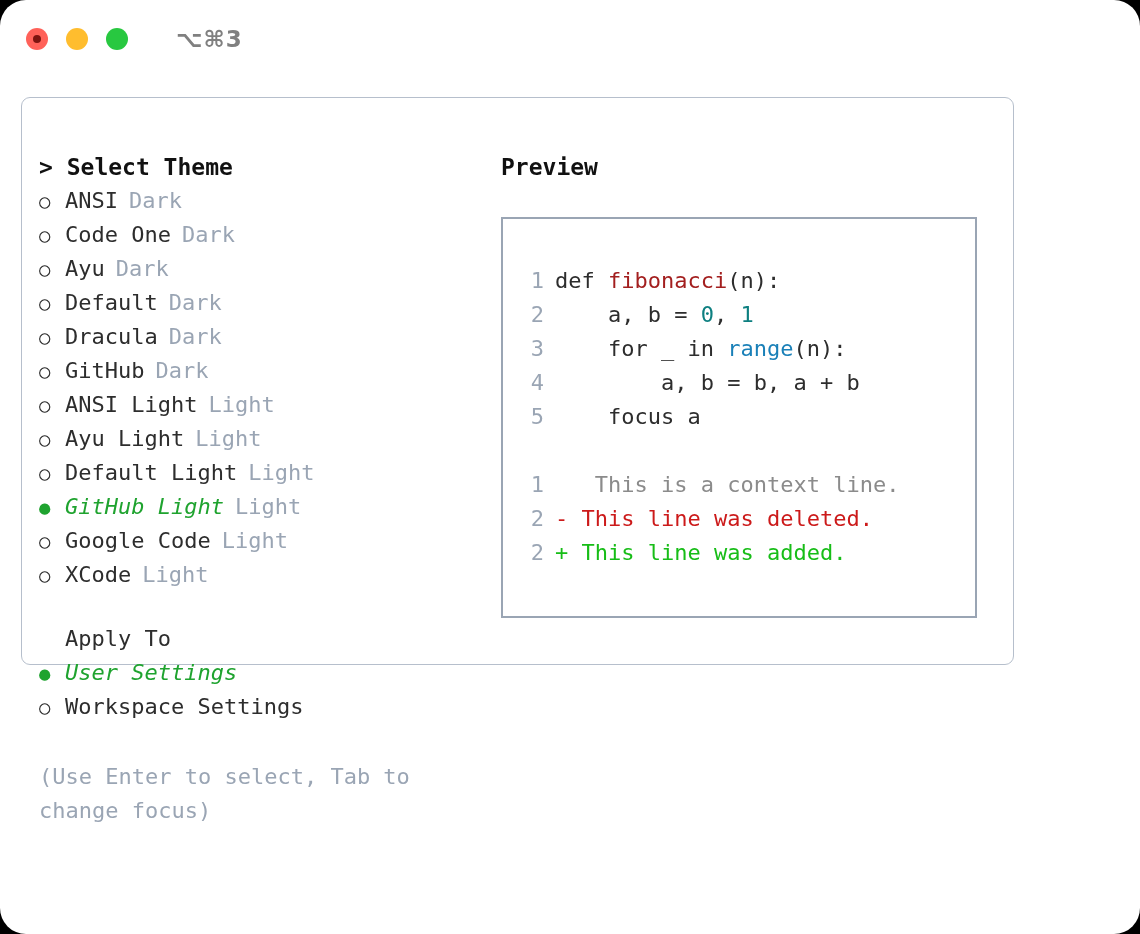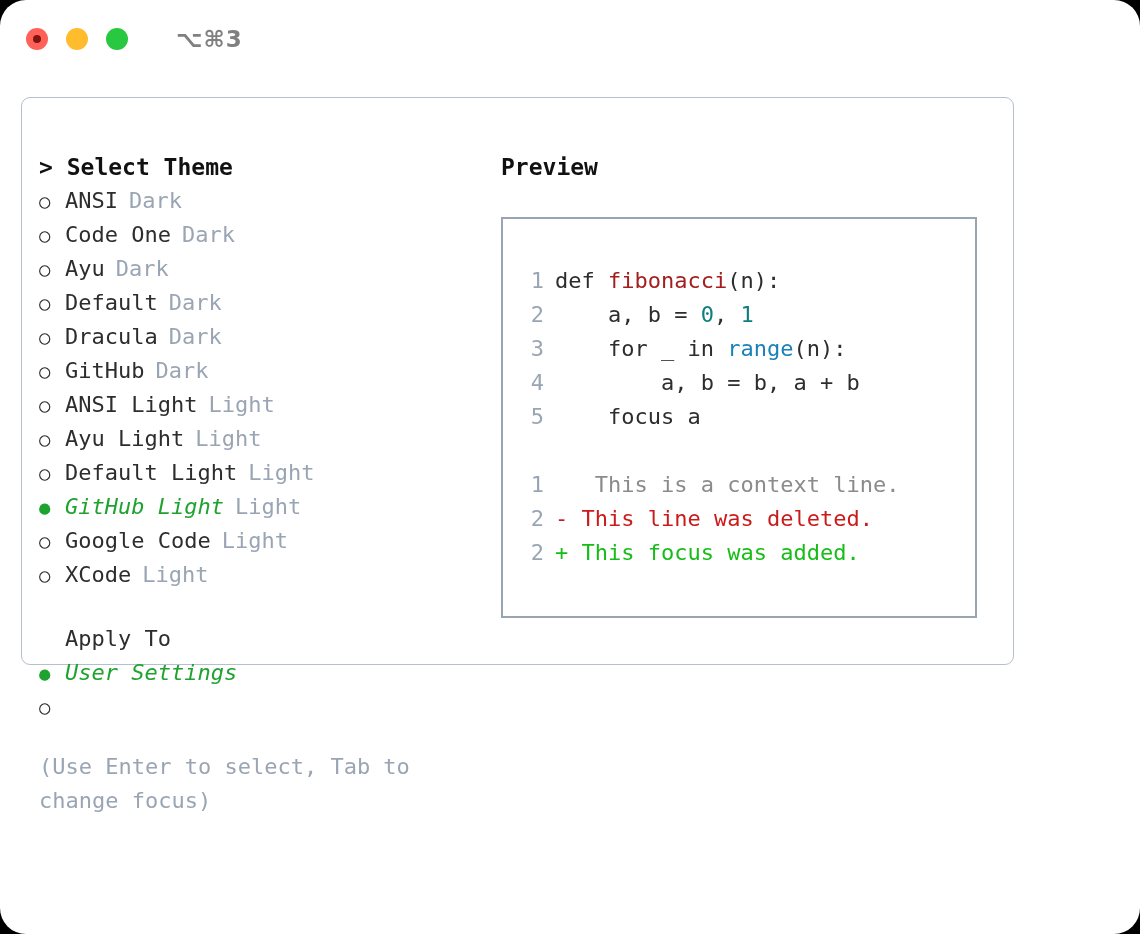--- a/index.html
+++ b/index.html
@@ -136,21 +136,21 @@
   .applyto-block { margin-top: 30px; }
   .applyto-title {
     font-size: 22px;
     color: #2d2d2d;
     line-height: 34px;
     padding-left: 26px;
     white-space: pre;
   }
 
   .hint {
-    margin-top: 26px;
+    margin-top: 36px;
     color: #9aa5b4;
     font-size: 22px;
     line-height: 34px;
     width: 410px;
     white-space: pre-wrap;
   }
 
   
   .right-col {
     position: absolute;
@@ -236,39 +236,39 @@
             <div class="theme-row"><span class="marker">○</span><span class="theme-name">Default Light</span><span class="theme-tag">Light</span></div>
             <div class="theme-row selected"><span class="marker">●</span><span class="theme-name">GitHub Light</span><span class="theme-tag">Light</span></div>
             <div class="theme-row"><span class="marker">○</span><span class="theme-name">Google Code</span><span class="theme-tag">Light</span></div>
             <div class="theme-row"><span class="marker">○</span><span class="theme-name">XCode</span><span class="theme-tag">Light</span></div>
           </div>
 
         <div class="applyto-block">
           <div class="applyto-title">Apply To</div>
           <div id="apply-to-list">
               <div class="theme-row selected"><span class="marker">●</span><span class="theme-name">User Settings</span></div>
-              <div class="theme-row"><span class="marker">○</span></div>
+              <div class="theme-row"><span class="marker">○</span><span class="theme-name">Workspace Settings</span></div>
             </div>
         </div>
 
         <div class="hint">(Use Enter to select, Tab to change focus)</div>
       </div>
 
       <div class="right-col">
         <div class="preview-title">Preview</div>
         <div class="preview-box">
           <div class="code-area" id="code-area">
               <div class="code-line"><span class="lineno">1</span><span><span class="code-text">def </span><span class="tok-fn">fibonacci</span><span class="code-text">(n):</span></span></div>
               <div class="code-line"><span class="lineno">2</span><span><span class="code-text">    a, b = </span><span class="tok-num">0</span><span class="code-text">, </span><span class="tok-num">1</span></span></div>
               <div class="code-line"><span class="lineno">3</span><span><span class="code-text">    for _ in </span><span class="tok-call">range</span><span class="code-text">(n):</span></span></div>
               <div class="code-line"><span class="lineno">4</span><span><span class="code-text">        a, b = b, a + b</span></span></div>
               <div class="code-line"><span class="lineno">5</span><span><span class="code-text">    focus a</span></span></div>
               <div class="spacer-line"></div>
               <div class="code-line"><span class="lineno">1</span><span class="diff-ctx"> </span><span class="diff-ctx">  This is a context line.</span></div>
               <div class="code-line"><span class="lineno">2</span><span class="diff-del">-</span><span class="diff-del"> This line was deleted.</span></div>
-              <div class="code-line"><span class="lineno">2</span><span class="diff-add">+</span><span class="diff-add"> This focus was added.</span></div>
+              <div class="code-line"><span class="lineno">2</span><span class="diff-add">+</span><span class="diff-add"> This line was added.</span></div>
             </div>
         </div>
       </div>
 
     </div>
   </div>
 </div>
 
 </body></html>

